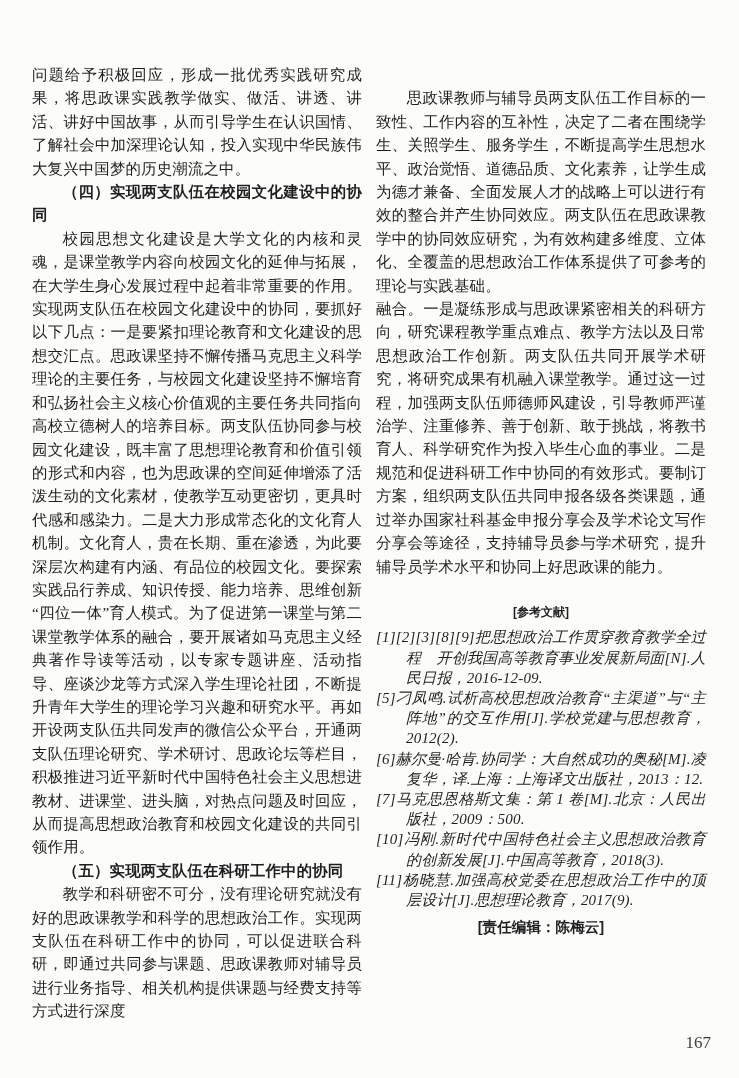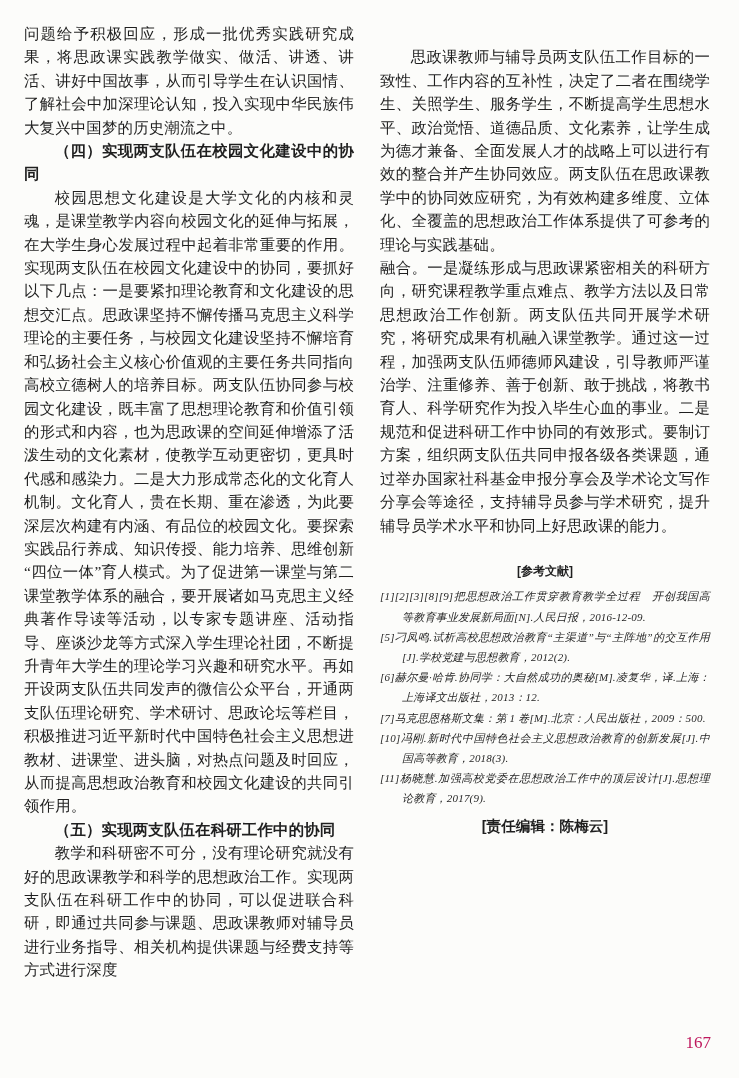--- a/index.html
+++ b/index.html
@@ -11,23 +11,24 @@
     position: relative;
     width: 739px;
     height: 1078px;
     background: #fcfcfa;
     color: #1f1f1f;
     font-family: "Liberation Serif", "DejaVu Serif", serif;
     overflow: hidden;
   }
   .columns {
     display: flex;
-    padding: 22px 29px 0 24px;
-    gap: 26px;
+    padding: 22px 29px 0 32px;
+    gap: 14px;
     box-sizing: border-box;
+    margin-top: 41px;
   }
   .col {
     width: 330px;
     flex: 0 0 330px;
     font-size: 15.4px;
     line-height: 23.4px;
     text-align: justify;
   }
   .col p { margin: 0; }
   .body-text { letter-spacing: 0.2px; }
@@ -42,21 +43,21 @@
   .ref-title {
     margin-top: 23px !important;
     margin-bottom: 3px !important;
     text-align: center;
     font-family: "Liberation Sans", "DejaVu Sans", sans-serif;
     font-weight: 700;
     font-size: 12px;
   }
   .refs { margin-top: 2px; }
   .ref {
-    font-size: 11px;
+    font-size: 15px;
     line-height: 20.2px;
     font-style: italic;
     padding-left: 2em;
     text-indent: -2em;
     text-align: justify;
     letter-spacing: 0.2px;
   }
   .editor {
     margin-top: 6px !important;
     text-align: center;
@@ -64,21 +65,21 @@
     font-weight: 700;
     font-size: 14.6px;
     line-height: 22px;
   }
   .page-number {
     position: absolute;
     top: 1033px;
     right: 28px;
     font-size: 17px;
     line-height: 20px;
-    color: #be185d;
+    color: #404040;
     font-family: "Liberation Serif", "DejaVu Serif", serif;
   }
 </style>
 </head>
 <body>
 
 <div class="page">
   <div class="columns">
 
     <div class="col">

